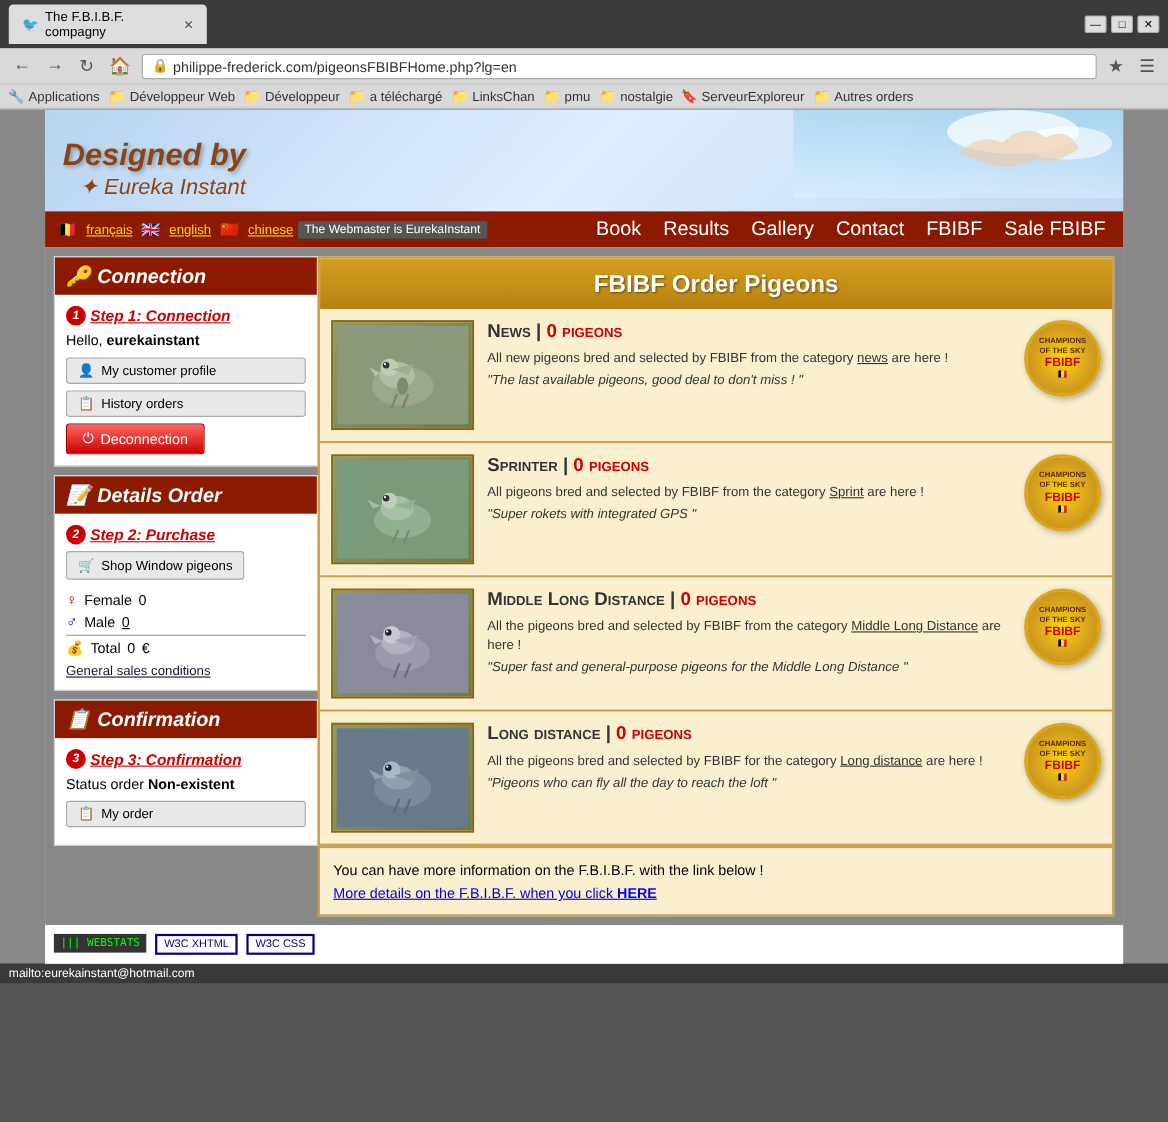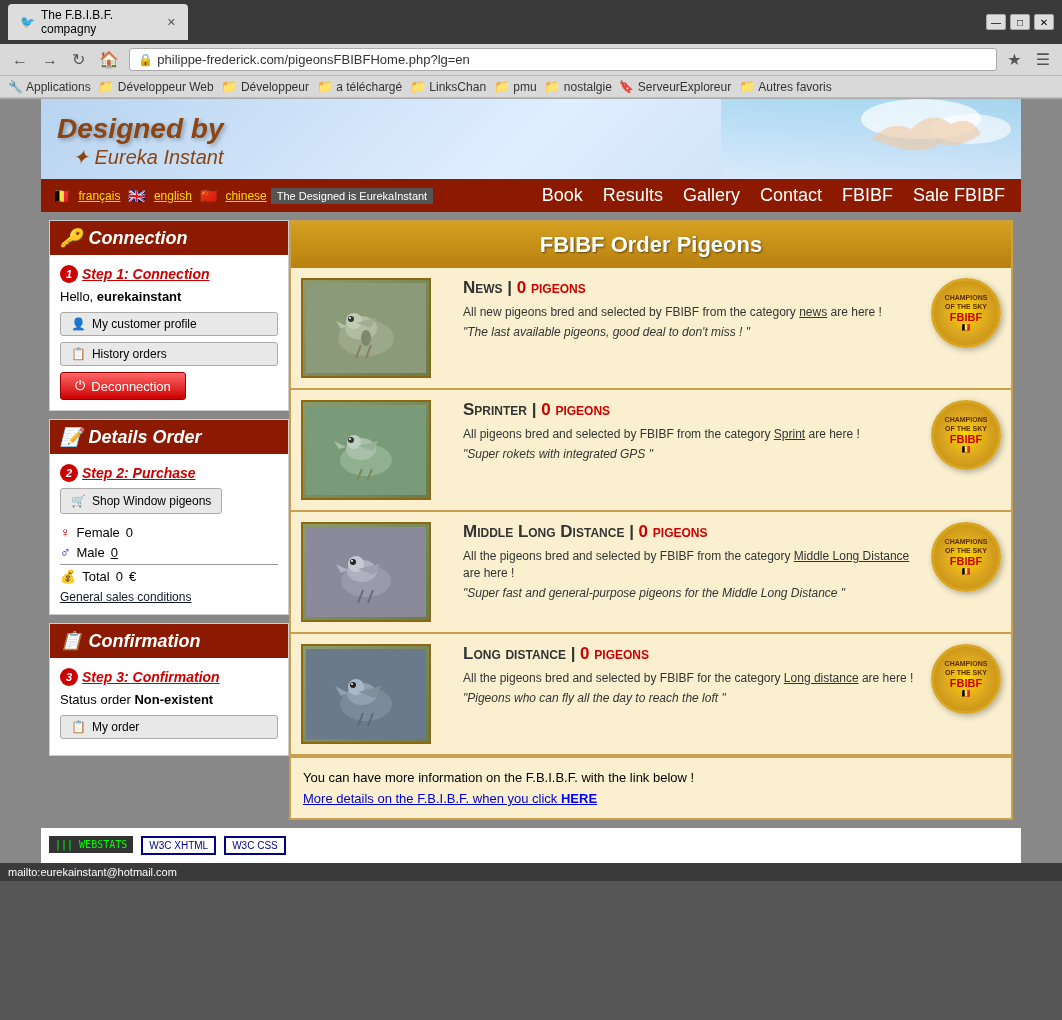--- a/index.html
+++ b/index.html
@@ -16,21 +16,21 @@
     .address-text { flex: 1; font-size: 13px; color: #333; }
     .bookmarks-bar { background: #d9d9d9; padding: 3px 8px; display: flex; align-items: center; gap: 8px; border-bottom: 1px solid #bbb; font-size: 12px; flex-wrap: wrap; }
     .bookmark-item { display: flex; align-items: center; gap: 3px; cursor: pointer; white-space: nowrap; color: #333; }
     .bookmark-folder { color: #c8760d; font-size: 13px; }
 
     
     .page-wrapper { background: #888; padding: 0; }
     .page-content { background: white; margin: 0 auto; max-width: 980px; position: relative; }
 
     
-    .header-banner { background: linear-gradient(135deg, #b8d4f0, #e0eeff, #c0d8f0); height: 80px; position: relative; overflow: hidden; display: flex; align-items: flex-end; }
+    .header-banner { background: linear-gradient(135deg, #b8d4f0, #e0eeff, #c0d8f0); height: 92px; position: relative; overflow: hidden; display: flex; align-items: flex-end; }
     .logo-designed { font-size: 28px; font-weight: bold; color: #8B4513; font-style: italic; text-shadow: 2px 2px 4px rgba(0,0,0,0.3); }
     .logo-eureka { font-size: 20px; color: #8B4513; font-style: italic; text-align: right; }
 
     
     .main-nav { background: #8B1A00; display: flex; align-items: center; padding: 0 8px; }
     .lang-area { display: flex; gap: 8px; align-items: center; padding: 6px 4px; }
     .lang-link { color: #FFD700; text-decoration: underline; font-size: 12px; cursor: pointer; }
     .webmaster-badge { background: #555; color: white; font-size: 11px; padding: 2px 6px; margin-right: 8px; }
     .nav-links { display: flex; gap: 4px; margin-left: auto; }
     .nav-link { color: white; font-size: 18px; font-weight: normal; padding: 6px 8px; text-decoration: none; cursor: pointer; }
@@ -72,21 +72,21 @@
 
     
     .main-content { flex: 1; background: #f5e8c0; border: 2px solid #c8a050; padding: 0; }
     .main-content-header { background: linear-gradient(to bottom, #d4a020, #b88010); color: white; text-align: center; font-size: 22px; font-weight: bold; padding: 10px; text-shadow: 1px 1px 2px rgba(0,0,0,0.5); }
 
     
     .pigeon-card { display: flex; border-bottom: 2px solid #c8a050; padding: 10px; background: #faf0d0; position: relative; min-height: 120px; }
     .pigeon-card:last-of-type { border-bottom: none; }
     .pigeon-img-area { width: 130px; min-width: 130px; height: 100px; background: linear-gradient(135deg, #8B9B6A, #6B7B4A); border: 2px solid #8B6914; display: flex; align-items: center; justify-content: center; overflow: hidden; margin-right: 12px; }
     .pigeon-svg { width: 120px; height: 90px; }
-    .pigeon-info { flex: 1; margin-left: 20px; }
+    .pigeon-info { flex: 1; }
     .pigeon-title { font-size: 17px; font-weight: bold; color: #333; margin-bottom: 6px; font-variant: small-caps; }
     .pigeon-title .count { color: #CC0000; }
     .pigeon-desc { font-size: 12px; color: #333; margin-bottom: 4px; line-height: 1.4; }
     .pigeon-desc a { text-decoration: underline; }
     .pigeon-quote { font-style: italic; font-size: 12px; color: #333; }
     .medal-area { width: 80px; min-width: 80px; display: flex; align-items: flex-start; justify-content: flex-end; }
     .medal { width: 70px; height: 70px; background: radial-gradient(circle, #FFD700, #DAA520, #B8860B); border-radius: 50%; display: flex; flex-direction: column; align-items: center; justify-content: center; border: 3px solid #DAA520; position: relative; box-shadow: 2px 2px 6px rgba(0,0,0,0.3); }
     .medal-text { font-size: 7px; font-weight: bold; color: #5a2d00; text-align: center; line-height: 1.2; }
     .medal-fbibf { font-size: 11px; font-weight: bold; color: #CC0000; }
     .medal-flag { font-size: 8px; }
@@ -163,21 +163,21 @@
     <span class="bookmark-item">
       <span class="bookmark-folder">📁</span>
       <span>nostalgie</span>
     </span>
     <span class="bookmark-item">
       <span>🔖</span>
       <span>ServeurExploreur</span>
     </span>
     <span class="bookmark-item">
       <span class="bookmark-folder">📁</span>
-      <span>Autres favoris</span>
+      <span>Autres orders</span>
     </span>
   </div>
 </div>
 
 <div class="page-wrapper">
   <div class="page-content">
 
     <div class="header-banner">
       <div style="padding:10px 16px;">
         <div class="logo-designed">Designed by</div>
@@ -202,21 +202,21 @@
 
     <div class="main-nav">
       <div class="lang-area">
         <span class="flag">🇧🇪</span>
         <a class="lang-link">français</a>
         <span class="flag">🇬🇧</span>
         <a class="lang-link">english</a>
         <span class="flag">🇨🇳</span>
         <a class="lang-link">chinese</a>
       </div>
-      <span class="webmaster-badge">The Designed is EurekaInstant</span>
+      <span class="webmaster-badge">The Webmaster is EurekaInstant</span>
       <div class="nav-links">
         <a class="nav-link">Book</a>
         <a class="nav-link">Results</a>
         <a class="nav-link">Gallery</a>
         <a class="nav-link">Contact</a>
         <a class="nav-link">FBIBF</a>
         <a class="nav-link">Sale FBIBF</a>
       </div>
     </div>
 

